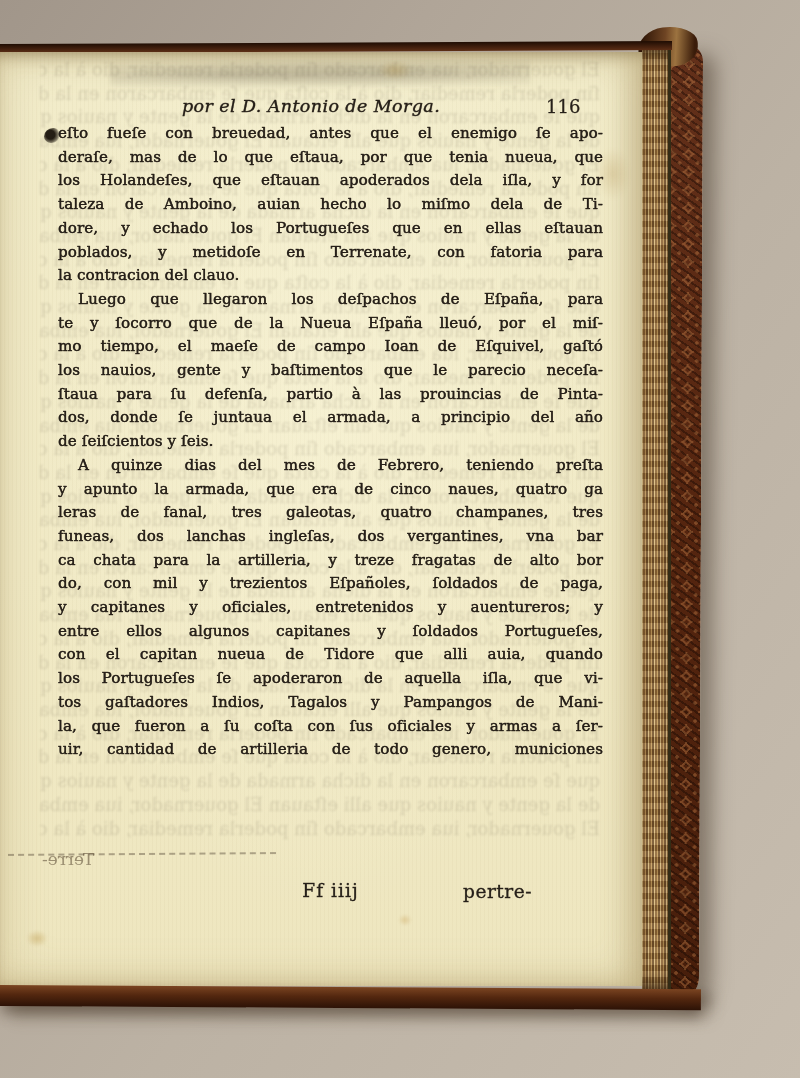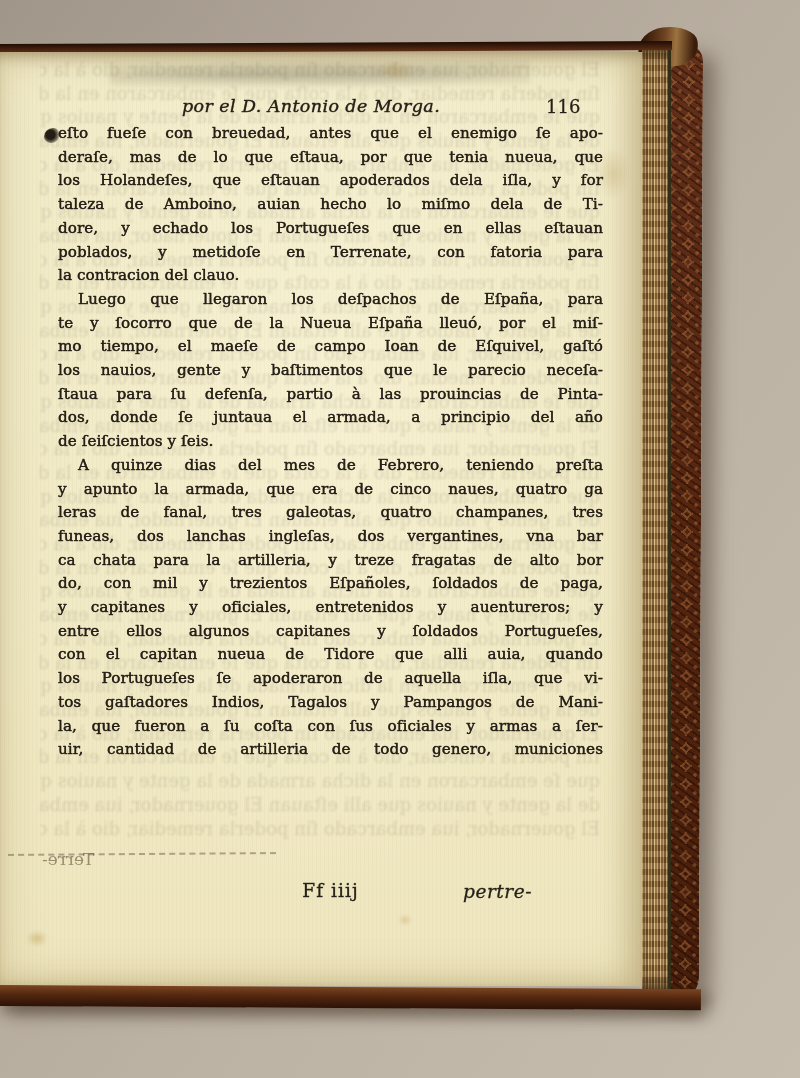--- a/index.html
+++ b/index.html
@@ -84,21 +84,21 @@
   .line{text-align:justify;text-align-last:justify;text-justify:inter-word;white-space:nowrap;}
   .line.indent{text-indent:20px;}
   .line.end{text-align:center;text-align-last:left;}
   .sig-row{
     position:absolute;left:58px;top:806px;width:545px;height:26px;
     font-size:18.6px;
     margin-top:22px;
     -webkit-text-stroke:0.35px rgba(38,30,22,0.85);
   }
   .signature{display:block;text-align:center;letter-spacing:1px;}
-  .catchword{position:absolute;right:71px;top:1px;letter-spacing:0.5px;font-style:italic;}
+  .catchword{position:absolute;right:71px;top:1px;letter-spacing:0.5px;}
 
   
   .ghost-layer{
     position:absolute;left:40px;top:6px;width:560px;z-index:0;
     transform:scaleX(-1);
     color:#3f3526;opacity:0.14;filter:blur(1.1px);
     font-size:18px;line-height:23.7px;pointer-events:none;
   }
   .ghost-layer .gline{text-align:justify;text-align-last:justify;white-space:nowrap;overflow:hidden;}
   .ghost-terre{

